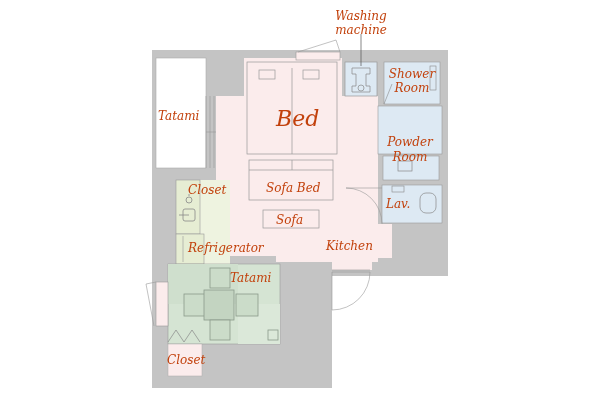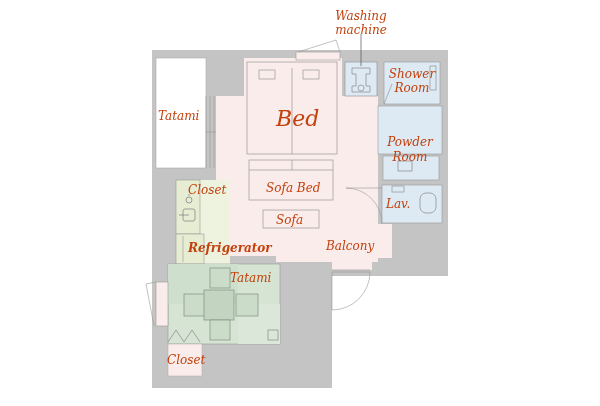--- a/index.html
+++ b/index.html
@@ -153,17 +153,17 @@
     <div style="margin-top:2px;">Room</div>
   </div>
   <div class="lbl small center" style="left:384px; top:136px; width:52px;">
     <div>Powder</div>
     <div style="margin-top:3px;">Room</div>
   </div>
   <div class="lbl small" style="left:188px; top:184px;">Closet</div>
   <div class="lbl small" style="left:266px; top:182px;">Sofa Bed</div>
   <div class="lbl small" style="left:276px; top:214px;">Sofa</div>
   <div class="lbl small" style="left:386px; top:198px;">Lav.</div>
-  <div class="lbl small" style="left:188px; top:242px;font-weight:bold;">Refrigerator</div>
-  <div class="lbl small" style="left:326px; top:240px;">Balcony</div>
+  <div class="lbl small" style="left:188px; top:242px;">Refrigerator</div>
+  <div class="lbl small" style="left:326px; top:240px;">Kitchen</div>
   <div class="lbl small" style="left:230px; top:272px;">Tatami</div>
   <div class="lbl small" style="left:167px; top:354px;">Closet</div>
 </div>
 
 </body></html>

